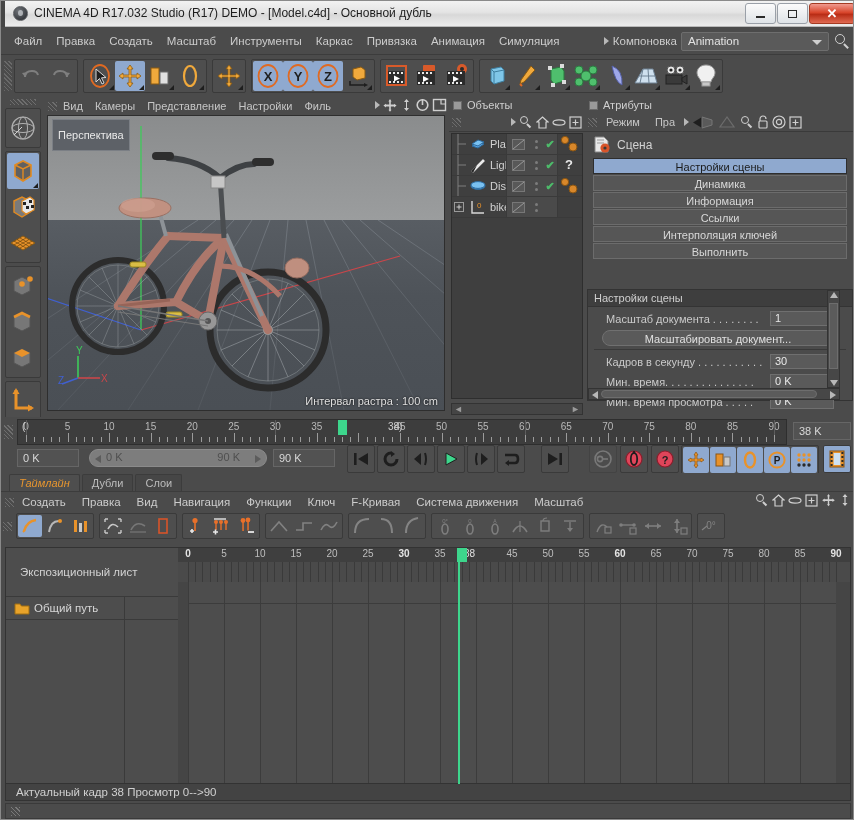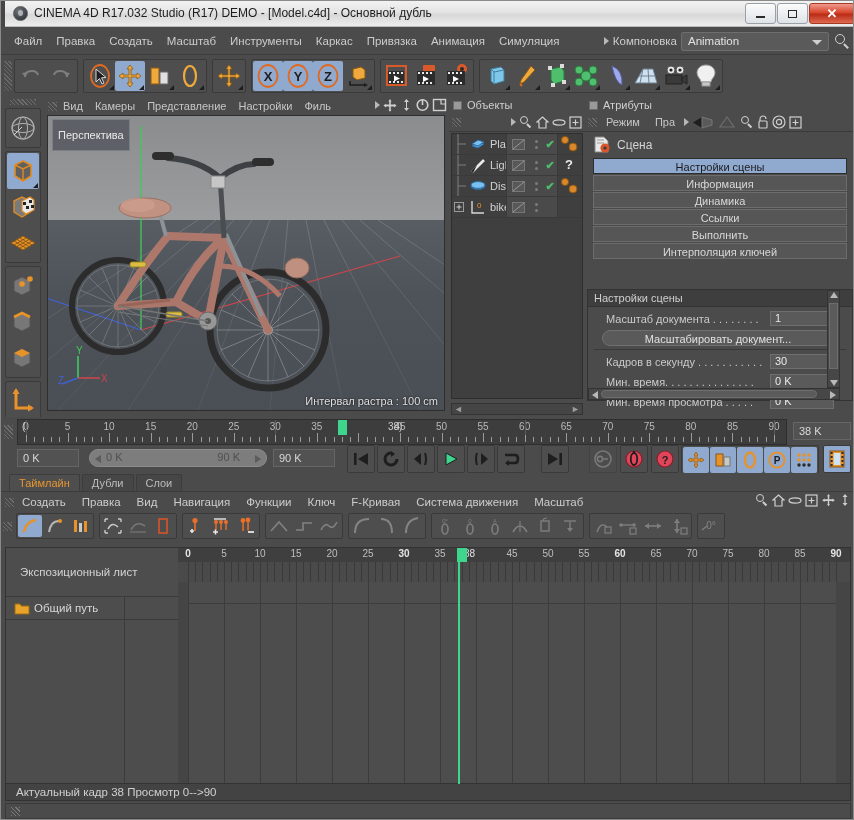--- a/index.html
+++ b/index.html
@@ -405,21 +405,21 @@
     position: absolute; left: 0; top: 472px; width: 854px; height: 348px;
     background: #4b4b4b;
   }
   .tltabs { height: 18px; display: flex; align-items: flex-end; padding-left: 8px; gap: 2px; }
   .tltab {
     padding: 2px 9px; font-size: 11px; color: #bcbcbc;
     border: 1px solid #3c3c3c; border-bottom: none;
     background: #464646;
     border-radius: 2px 2px 0 0;
   }
-  .tltab.active { color: #e8962f; background: #4e4e4e; }
+  .tltab.active { color: #e8962f; background: #4e4e4e; font-style: italic; }
   .tlmenubar {
     height: 20px; display: flex; align-items: center; padding-left: 4px;
     background: #4b4b4b; border-top: 1px solid #3c3c3c;
   }
   .tlmenu-item { font-size: 11.5px; color: #cccccc; padding: 0 8px; white-space: nowrap; }
   .tlmenu-right { position: absolute; right: 4px; top: 20px; display: flex; gap: 3px; align-items: center; }
   .tltoolbar {
     height: 28px; display: flex; align-items: center; padding-left: 2px;
     background: #4b4b4b;
   }
@@ -1204,25 +1204,25 @@
         <path d="M2 1 L11 1 L15 5 L15 16 L2 16 Z" fill="#e8e8e8" stroke="#888"></path>
         <path d="M4 4 L11 4 M4 7 L11 7" stroke="#999" stroke-width="1"></path>
         <circle cx="12" cy="12" r="4.6" fill="#d8542a"></circle>
           <circle cx="12" cy="12" r="1.6" fill="#3a3a3a"></circle>
       </svg>
       <div class="lbl">Сцена</div>
     </div>
 
     <div class="attr-tabs">
       <div class="attr-tab active">Настройки сцены</div>
+      <div class="attr-tab">Динамика</div>
       <div class="attr-tab">Информация</div>
-      <div class="attr-tab">Динамика</div>
       <div class="attr-tab">Ссылки</div>
+      <div class="attr-tab">Интерполяция ключей</div>
       <div class="attr-tab">Выполнить</div>
-      <div class="attr-tab">Интерполяция ключей</div>
     </div>
 
     <div class="attr-body">
       <div class="attr-group-title">Настройки сцены</div>
 
       <div class="attr-row">
         <div class="lbl">Масштаб документа . . . . . . . .</div>
         <div class="fld">1</div>
       </div>
 

